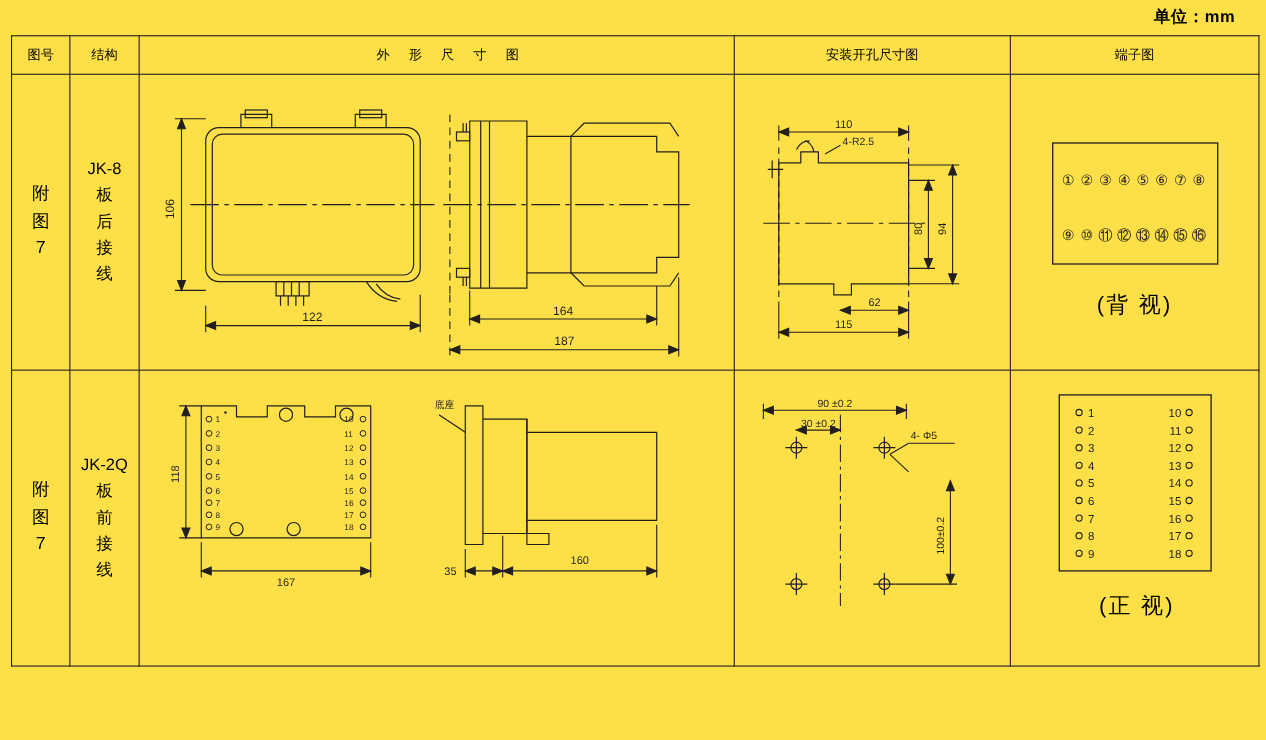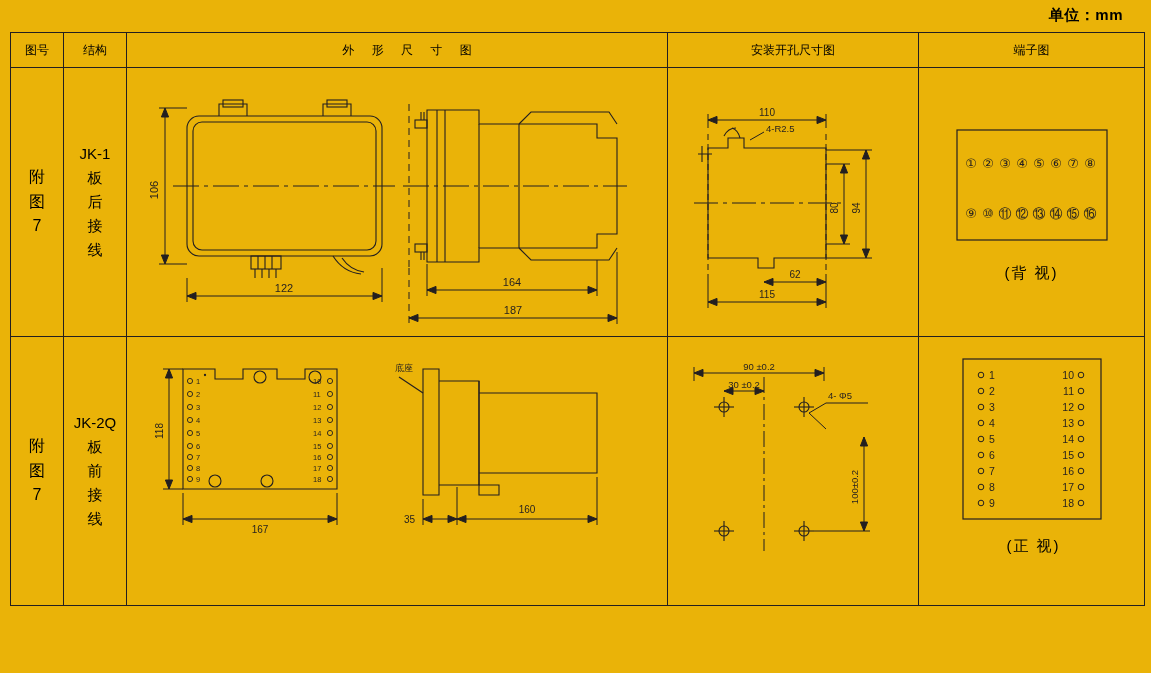--- a/index.html
+++ b/index.html
@@ -8,21 +8,21 @@
     background: #ffffff;
   }
   body {
     font-family: "Liberation Sans", sans-serif;
     color: #000000;
   }
   #page {
     position: relative;
     width: 1151px;
     height: 673px;
-    background: #eab308;
+    background: #fde047;
     overflow: hidden;
   }
   .unit-label {
     position: absolute;
     right: 28px;
     top: 6px;
     font-size: 15px;
     font-weight: bold;
     letter-spacing: 0.5px;
   }
@@ -73,21 +73,21 @@
     width: 100%;
     height: 100%;
   }
   svg { display: block; }
   .dwg {
     position: absolute;
     left: 0;
     top: 0;
   }
   .term-caption {
-    font-size: 15px;
+    font-size: 20px;
     letter-spacing: 2px;
   }
 </style>
 </head>
 <body>
 
 <div id="page">
 
   <div class="unit-label">单位：mm</div>
 
@@ -110,21 +110,21 @@
         <td>
           <div class="vert-text">
             <div>附</div>
             <div>图</div>
             <div>7</div>
           </div>
         </td>
 
         <td>
           <div class="struct-text">
-            <div class="model">JK-1</div>
+            <div class="model">JK-8</div>
             <div>板</div>
             <div>后</div>
             <div>接</div>
             <div>线</div>
           </div>
         </td>
 
         <td>
           <div class="cell-inner">
             <svg class="dwg" width="540" height="268" viewBox="0 0 540 268">

